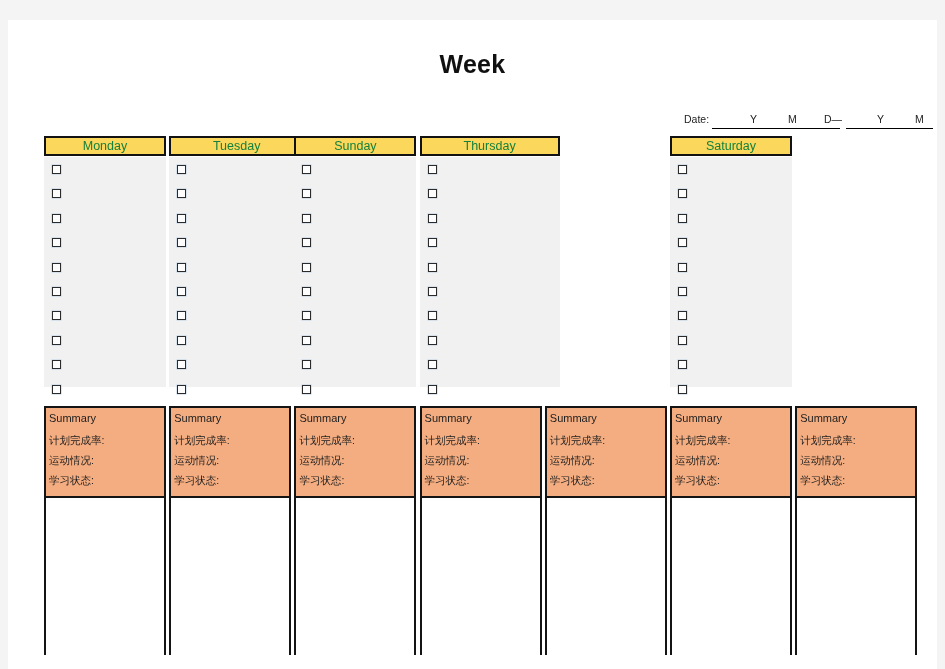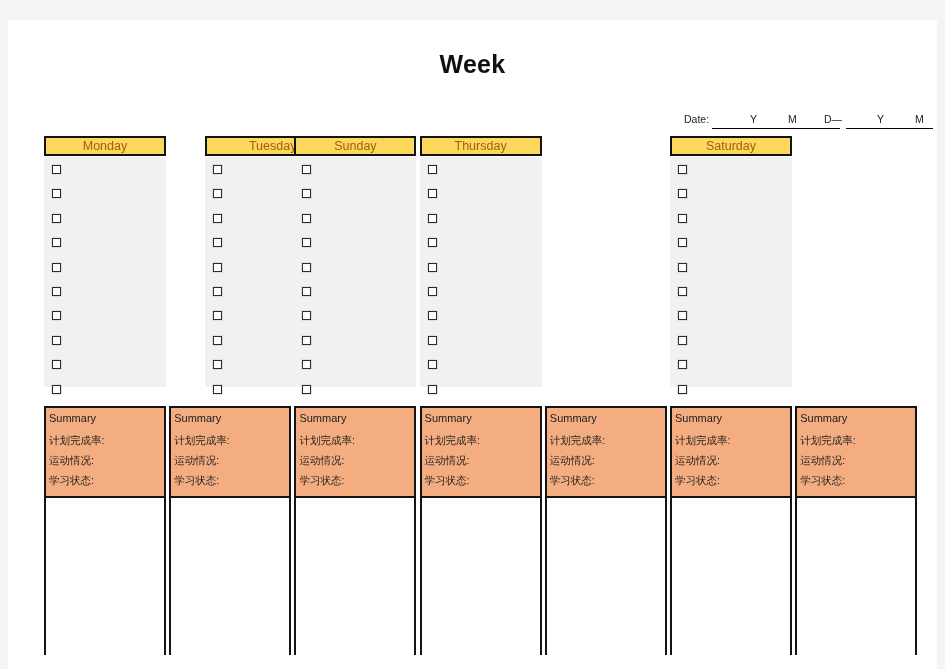--- a/index.html
+++ b/index.html
@@ -67,21 +67,21 @@
     top: 0;
     width: 122px;
   }
   .day-head {
     height: 20px;
     background: #fbd75b;
     border: 2px solid #121212;
     text-align: center;
     font-size: 12.5px;
     line-height: 16px;
-    color: #a16207;
+    color: #15803d;
   }
   .check-band {
     position: relative;
     height: 230px;
     background: #f1f1f1;
     margin-top: 1px;
   }
   .cb {
     position: absolute;
     left: 8px;
@@ -156,21 +156,21 @@
             <div class="cb" style="top: 56.8px;"></div>
             <div class="cb" style="top: 81.2px;"></div>
             <div class="cb" style="top: 105.6px;"></div>
             <div class="cb" style="top: 130px;"></div>
             <div class="cb" style="top: 154.4px;"></div>
             <div class="cb" style="top: 178.8px;"></div>
             <div class="cb" style="top: 203.2px;"></div>
             <div class="cb" style="top: 227.6px;"></div>
           </div>
         </div>
-        <div class="col" style="left: 125.2px; width: 135px; margin-left: 36px;">
+        <div class="col" style="left: 125.2px; width: 135px;">
           <div class="day-head">Tuesday</div>
           <div class="check-band">
             <div class="cb" style="top: 8px;"></div>
             <div class="cb" style="top: 32.4px;"></div>
             <div class="cb" style="top: 56.8px;"></div>
             <div class="cb" style="top: 81.2px;"></div>
             <div class="cb" style="top: 105.6px;"></div>
             <div class="cb" style="top: 130px;"></div>
             <div class="cb" style="top: 154.4px;"></div>
             <div class="cb" style="top: 178.8px;"></div>
@@ -186,21 +186,21 @@
             <div class="cb" style="top: 56.8px;"></div>
             <div class="cb" style="top: 81.2px;"></div>
             <div class="cb" style="top: 105.6px;"></div>
             <div class="cb" style="top: 130px;"></div>
             <div class="cb" style="top: 154.4px;"></div>
             <div class="cb" style="top: 178.8px;"></div>
             <div class="cb" style="top: 203.2px;"></div>
             <div class="cb" style="top: 227.6px;"></div>
           </div>
         </div>
-        <div class="col" style="left: 375.6px; width: 122px;">
+        <div class="col" style="left: 375.6px; width: 140px;">
           <div class="day-head">Thursday</div>
           <div class="check-band">
             <div class="cb" style="top: 8px;"></div>
             <div class="cb" style="top: 32.4px;"></div>
             <div class="cb" style="top: 56.8px;"></div>
             <div class="cb" style="top: 81.2px;"></div>
             <div class="cb" style="top: 105.6px;"></div>
             <div class="cb" style="top: 130px;"></div>
             <div class="cb" style="top: 154.4px;"></div>
             <div class="cb" style="top: 178.8px;"></div>

